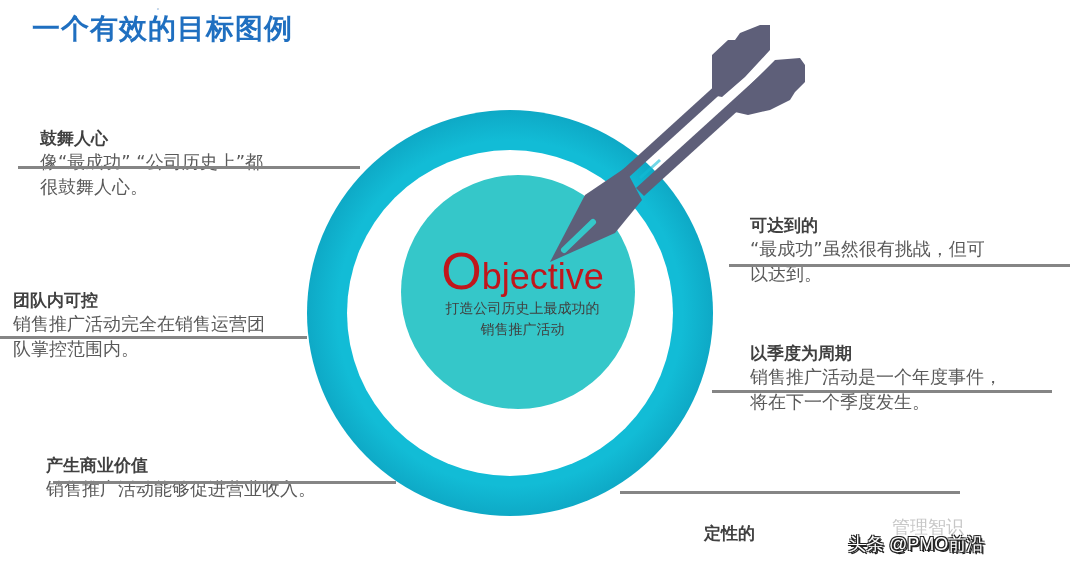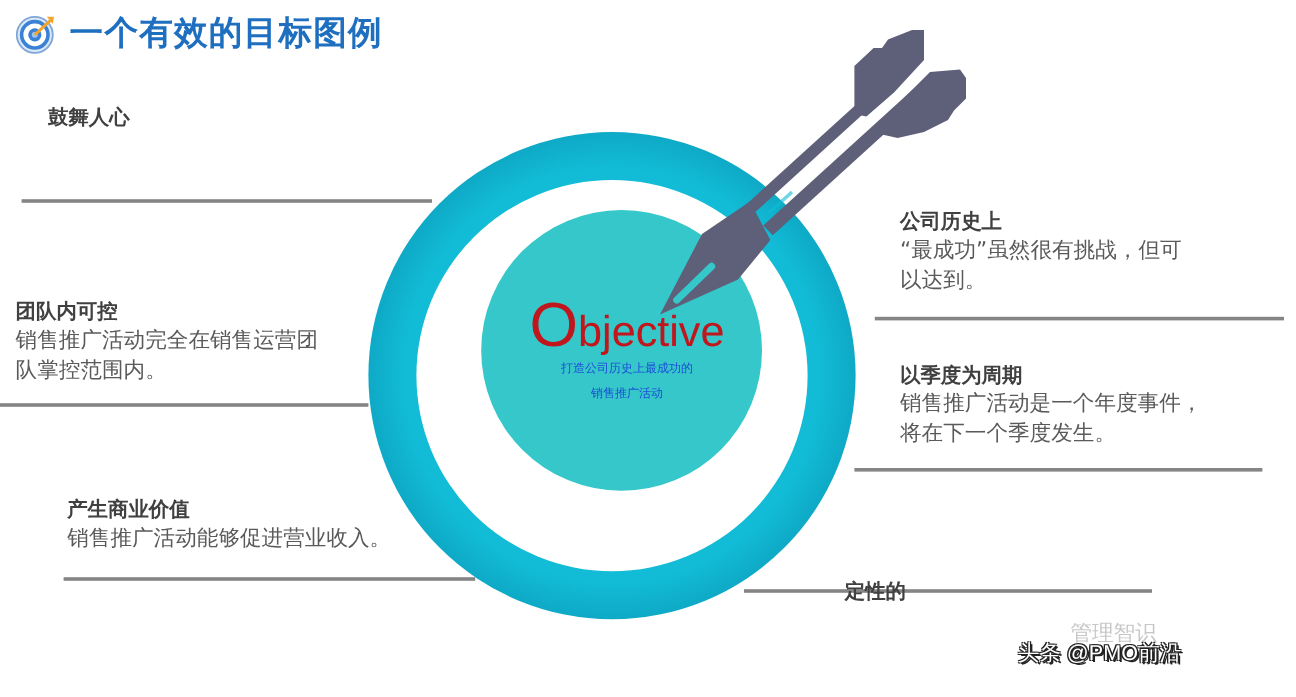--- a/index.html
+++ b/index.html
@@ -1,36 +1,36 @@
 <!DOCTYPE html>
 <html><head>
   <meta charset="utf-8">
   <style>
     html, body { margin: 0; padding: 0; }
     body {
       width: 1080px; height: 581px; position: relative; overflow: hidden;
       background: #ffffff;
       font-family: "DejaVu Sans", "Liberation Sans", sans-serif;
     }
-    .title-bar { position: absolute; left: 12px; top: 8px; height: 40px; display: flex; align-items: center; }
+    .title-bar { position: absolute; left: 32px; top: 8px; height: 40px; display: flex; align-items: center; flex-direction: column; }
     .title-icon { width: 36px; height: 36px; margin-right: 10px; }
     .title-text { font-size: 28px; font-weight: bold; color: #1f6fc0; letter-spacing: 1px; }
 
     .diagram { position: absolute; left: 0; top: 0; width: 1080px; height: 581px; }
 
-    .block { position: absolute; color: #555555; }
+    .block { position: absolute; color: #555555; margin-top: 40px; }
     .block .head { font-size: 17px; font-weight: bold; color: #404040; line-height: 22px; }
     .block .body { font-size: 18px; color: #5a5a5a; line-height: 25px; white-space: pre-line; }
 
     .rule { position: absolute; height: 3px; background: #858585; }
 
     .center-text { position: absolute; left: 400px; top: 250px; width: 245px; text-align: center; }
     .objective { font-family: "Liberation Sans", sans-serif; font-size: 36px; color: #c0161c; line-height: 42px; }
     .objective .big { font-size: 52px; }
-    .center-sub { font-size: 10px; color: #1d4ed8; line-height: 21px; white-space: pre-line; }
+    .center-sub { font-size: 14px; color: #404040; line-height: 21px; white-space: pre-line; }
 
     .watermark-a { position: absolute; left: 892px; top: 515px; font-size: 18px; color: rgba(180,180,180,0.75); }
     .watermark-b { position: absolute; left: 848px; top: 532px; font-size: 18px; color: #ffffff; font-family: "Liberation Sans", sans-serif;
       text-shadow: -1px -1px 0 #222, 1px -1px 0 #222, -1px 1px 0 #222, 1px 1px 0 #222, 2px 2px 0 #222; }
   </style>
 </head>
 <body>
 
 <div class="title-bar">
   <svg class="title-icon" viewBox="0 0 36 36">
@@ -76,38 +76,40 @@
 </svg>
 
 <div class="center-text">
   <div class="objective"><span class="big">O</span><span>bjective</span></div>
   <div class="center-sub">打造公司历史上最成功的
 销售推广活动</div>
 </div>
 
 <div class="block" style="left:40px; top:87px;">
   <div class="head">鼓舞人心</div>
+  <div class="body">像“最成功”  “公司历史上”都
+很鼓舞人心。</div>
 </div>
 <div class="rule" style="left:18px; top:166px; width:342px;"></div>
 
 <div class="block" style="left:13px; top:249px;">
   <div class="head">团队内可控</div>
   <div class="body">销售推广活动完全在销售运营团
 队掌控范围内。</div>
 </div>
 <div class="rule" style="left:0px; top:336px; width:307px;"></div>
 
-<div class="block" style="left:56px; top:414px;">
+<div class="block" style="left:46px; top:414px;">
   <div class="head">产生商业价值</div>
   <div class="body">销售推广活动能够促进营业收入。</div>
 </div>
 <div class="rule" style="left:53px; top:481px; width:343px;"></div>
 
 <div class="block" style="left:750px; top:174px;">
-  <div class="head">公司历史上</div>
+  <div class="head">可达到的</div>
   <div class="body">  “最成功”虽然很有挑战，但可
 以达到。</div>
 </div>
 <div class="rule" style="left:729px; top:264px; width:341px;"></div>
 
 <div class="block" style="left:750px; top:302px;">
   <div class="head">以季度为周期</div>
   <div class="body">销售推广活动是一个年度事件，
 将在下一个季度发生。</div>
 </div>

